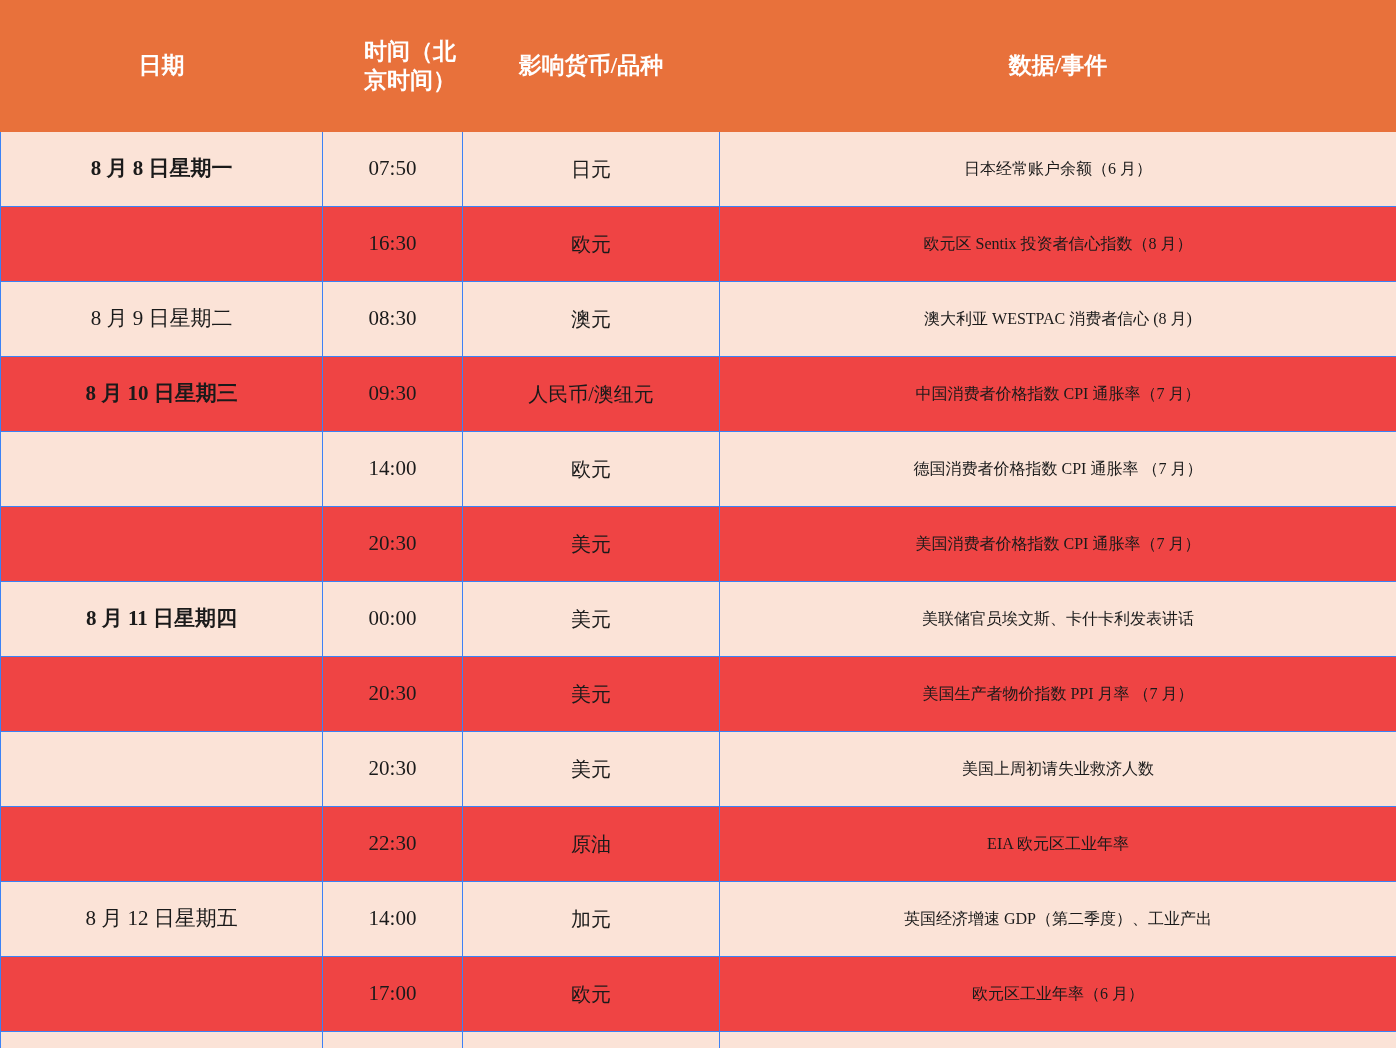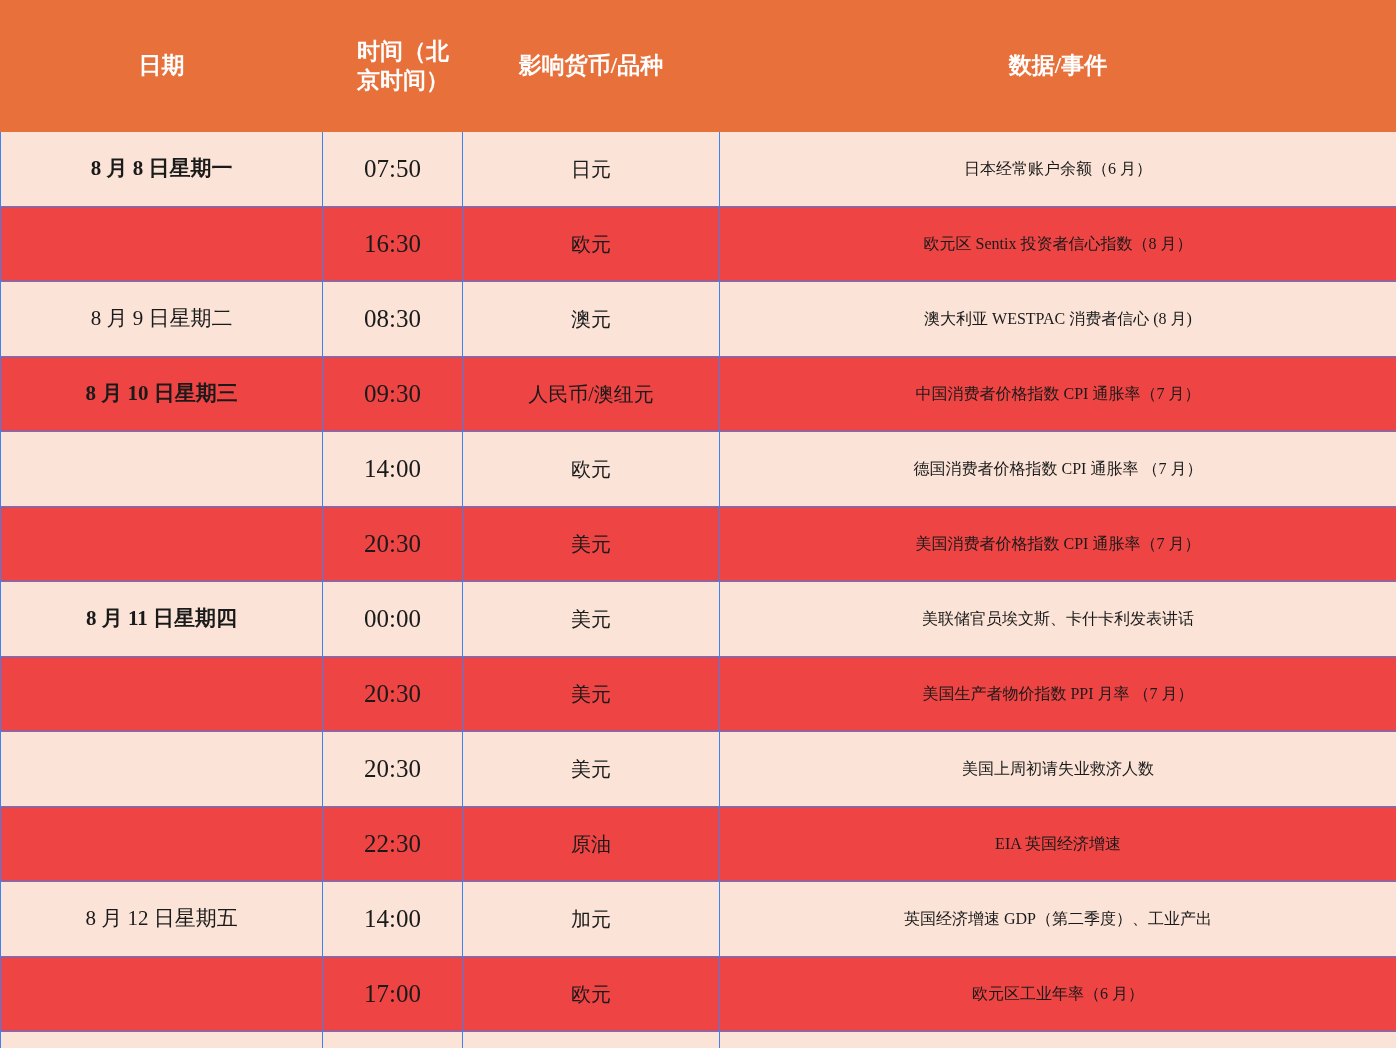--- a/index.html
+++ b/index.html
@@ -29,21 +29,21 @@
     font-size: 23px;
     font-weight: bold;
     text-align: center;
     vertical-align: middle;
     padding: 10px 6px;
     height: 110px;
     border: 1px solid #E8713B;
     line-height: 1.28;
   }
   thead th.th-time {
-    text-align: left;
+    text-align: right;
     padding-left: 34px;
   }
   tbody td {
     border: 1px solid #3b82f6;
     text-align: center;
     vertical-align: middle;
     font-size: 22px;
     color: #1a1a1a;
     height: 66px;
     padding: 4px 8px;
@@ -52,21 +52,21 @@
   tbody tr.shaded td {
     background: #FBE3D7;
   }
   tbody tr.plain td {
     background: #ef4444;
   }
   td.cell-date {
     font-size: 21px;
   }
   td.cell-date.bold { font-weight: bold; }
-  td.cell-time { font-size: 25px; margin-top: 32px; }
+  td.cell-time { font-size: 21px; margin-top: 32px; }
   td.cell-cur  { font-size: 20px; }
   td.cell-event{ font-size: 16px; }
 </style>
 </head>
 <body>
 
 <table class="econ-calendar">
   <colgroup>
     <col class="c-date">
     <col class="c-time">
@@ -133,21 +133,21 @@
       <tr class="shaded">
         <td class="cell-date"></td>
         <td class="cell-time">20:30</td>
         <td class="cell-cur">美元</td>
         <td class="cell-event">美国上周初请失业救济人数</td>
       </tr>
       <tr class="plain">
         <td class="cell-date"></td>
         <td class="cell-time">22:30</td>
         <td class="cell-cur">原油</td>
-        <td class="cell-event">EIA 英国经济增速</td>
+        <td class="cell-event">EIA 欧元区工业年率</td>
       </tr>
       <tr class="shaded">
         <td class="cell-date">8 月 12 日星期五</td>
         <td class="cell-time">14:00</td>
         <td class="cell-cur">加元</td>
         <td class="cell-event">英国经济增速 GDP（第二季度）、工业产出</td>
       </tr>
       <tr class="plain">
         <td class="cell-date"></td>
         <td class="cell-time">17:00</td>

